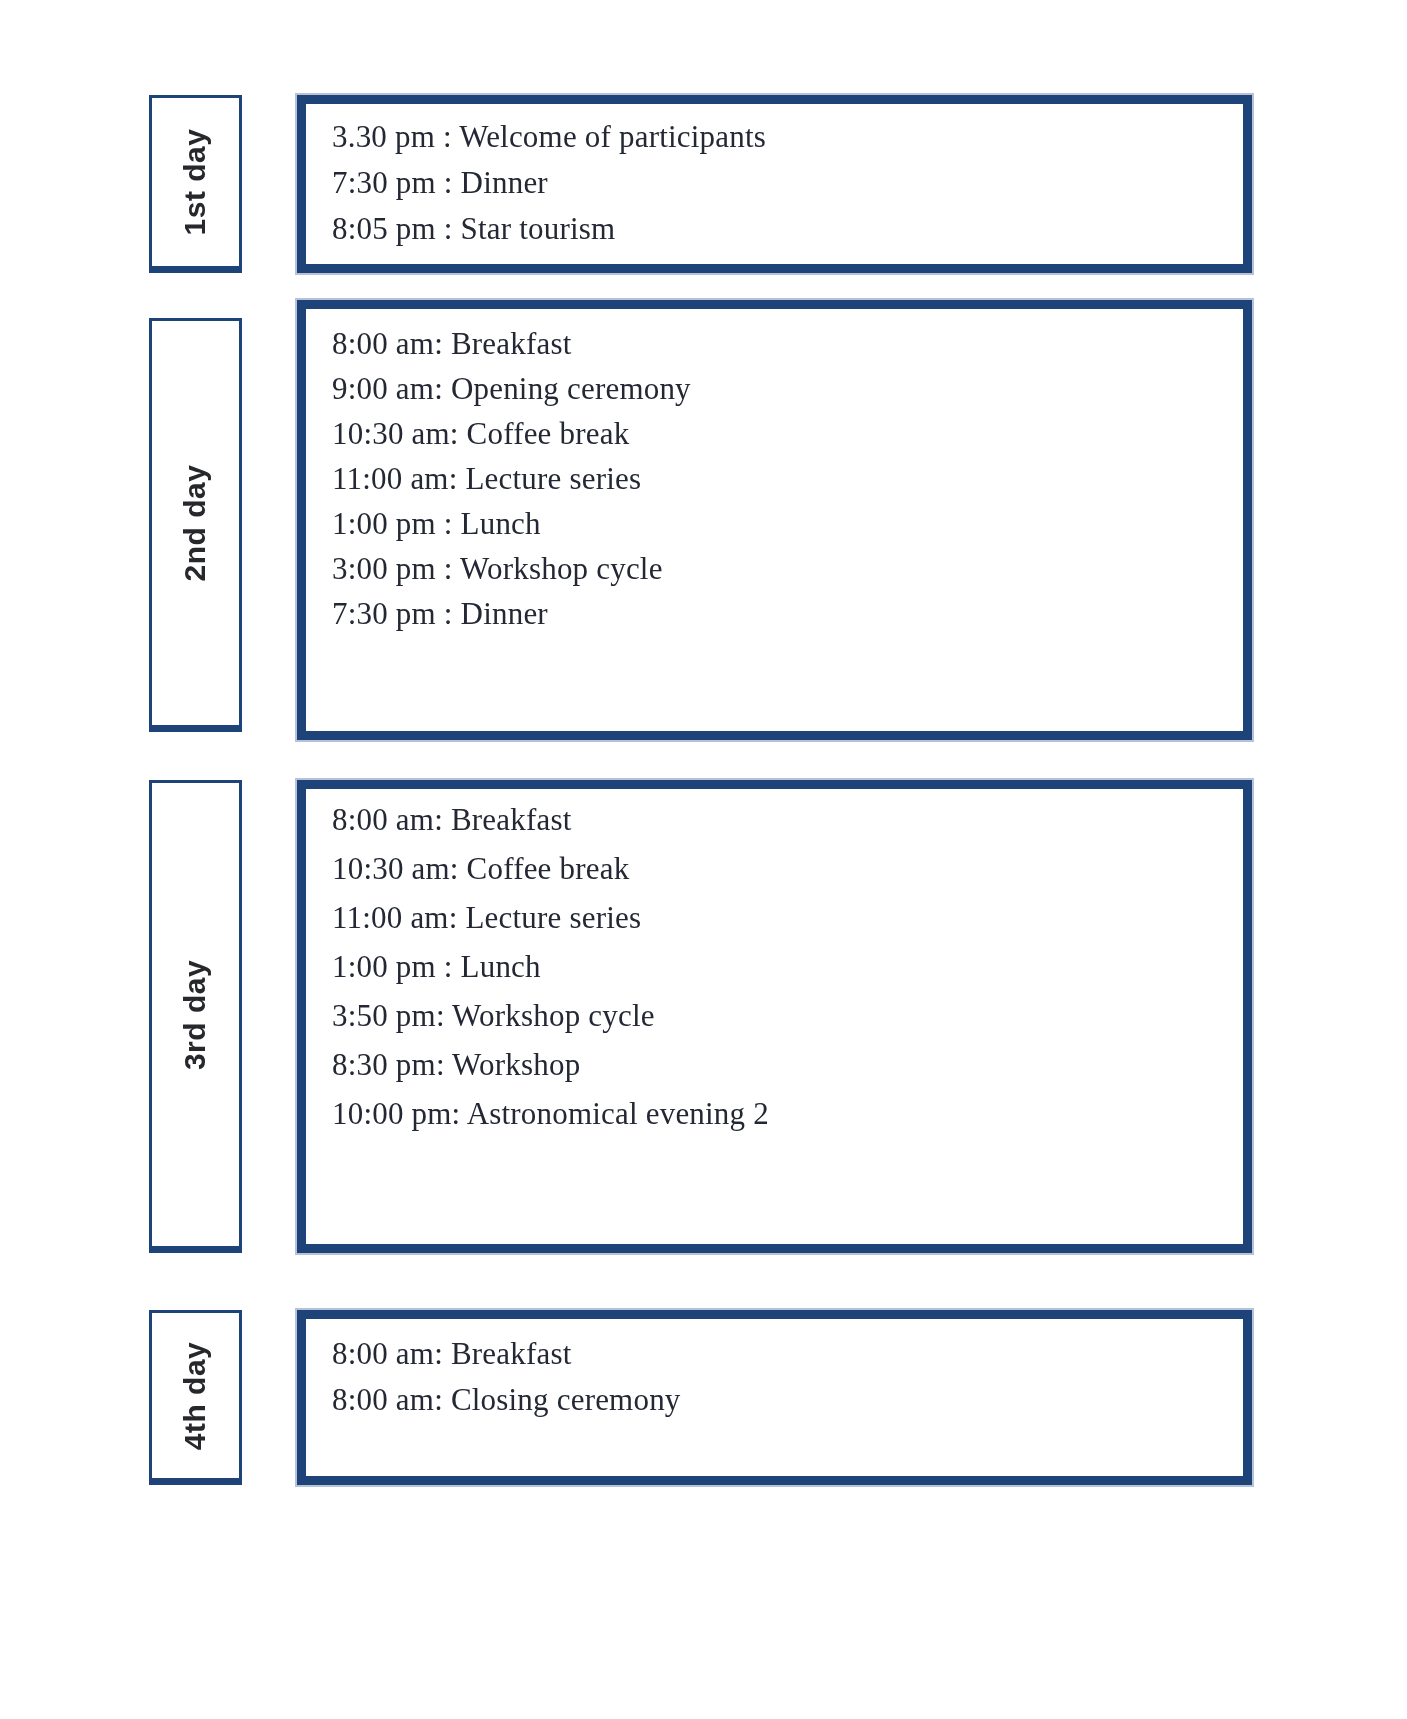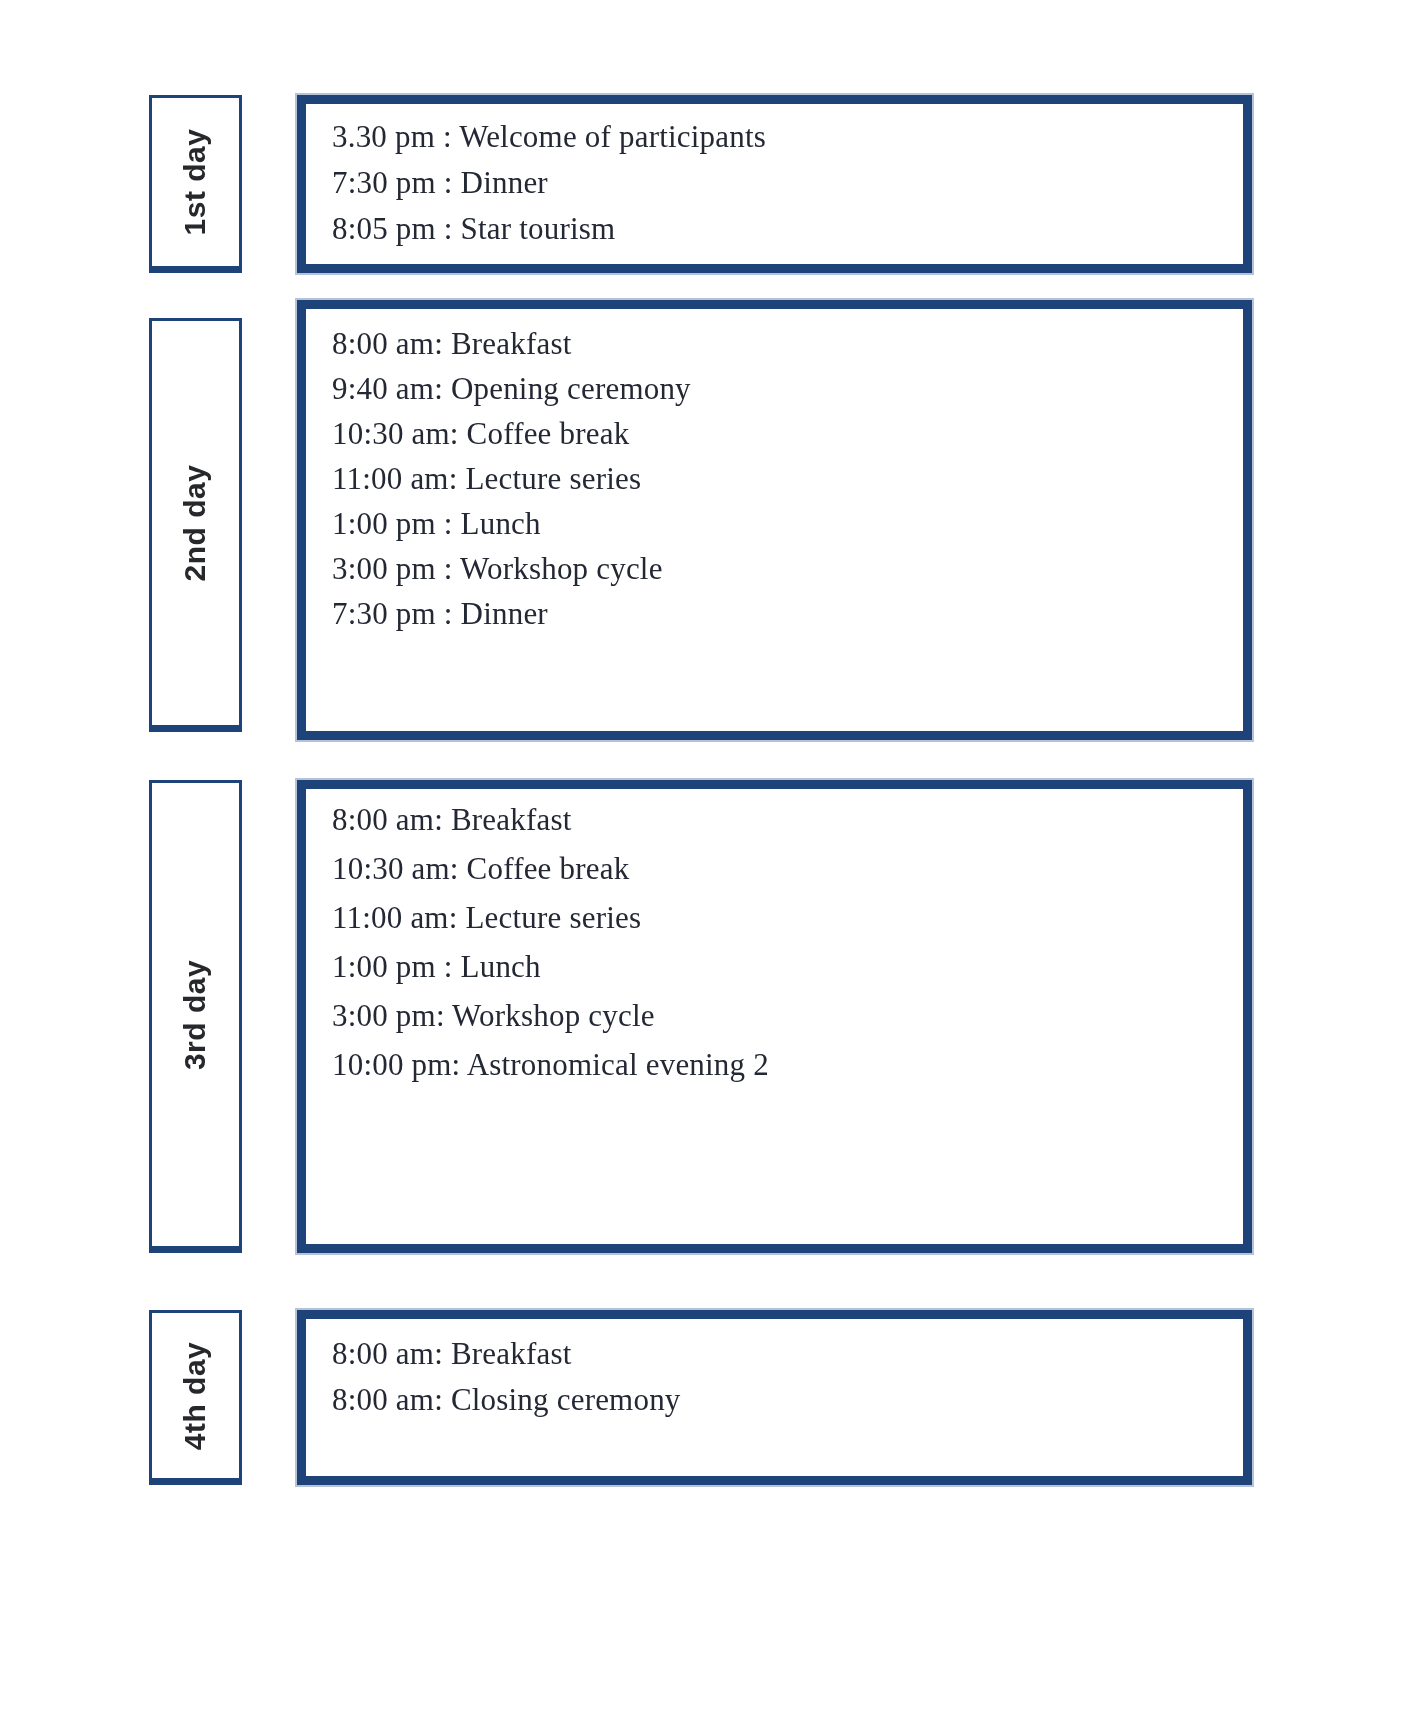--- a/index.html
+++ b/index.html
@@ -100,40 +100,41 @@
       </div>
   </div>
 
   <div class="row row-2">
     <div class="label-box">
       <span class="label-text">2nd day</span>
     </div>
     <div class="content-box">
 
     <div class="event">8:00 am: Breakfast</div>
-        <div class="event">9:40 am: Opening ceremony</div>
+        <div class="event">9:00 am: Opening ceremony</div>
         <div class="event">10:30 am: Coffee break</div>
         <div class="event">11:00 am: Lecture series</div>
         <div class="event">1:00 pm : Lunch</div>
         <div class="event">3:00 pm : Workshop cycle</div>
         <div class="event">7:30 pm : Dinner</div>
       </div>
   </div>
 
   <div class="row row-3">
     <div class="label-box">
       <span class="label-text">3rd day</span>
     </div>
     <div class="content-box">
 
     <div class="event">8:00 am: Breakfast</div>
         <div class="event">10:30 am: Coffee break</div>
         <div class="event">11:00 am: Lecture series</div>
         <div class="event">1:00 pm : Lunch</div>
-        <div class="event">3:00 pm: Workshop cycle</div>
+        <div class="event">3:50 pm: Workshop cycle</div>
+        <div class="event">8:30 pm: Workshop</div>
         <div class="event">10:00 pm: Astronomical evening 2</div>
       </div>
   </div>
 
   <div class="row row-4">
     <div class="label-box">
       <span class="label-text">4th day</span>
     </div>
     <div class="content-box">
 

